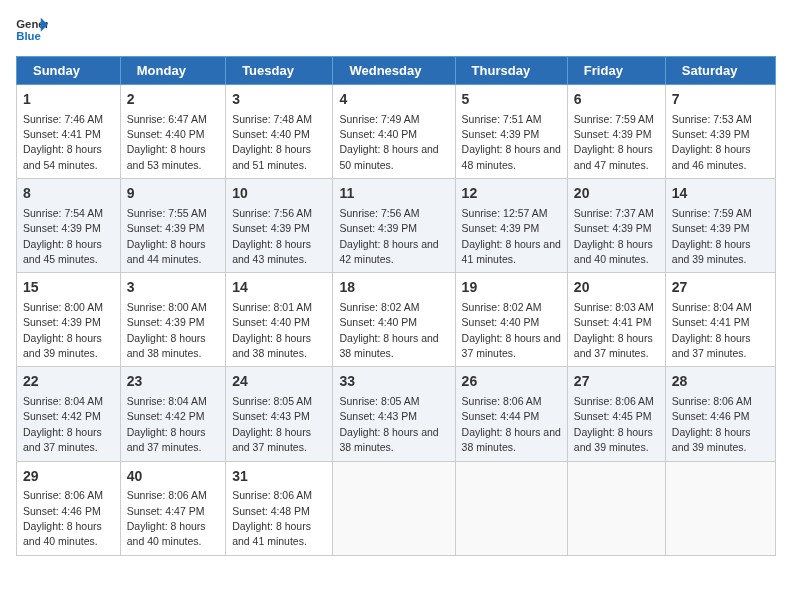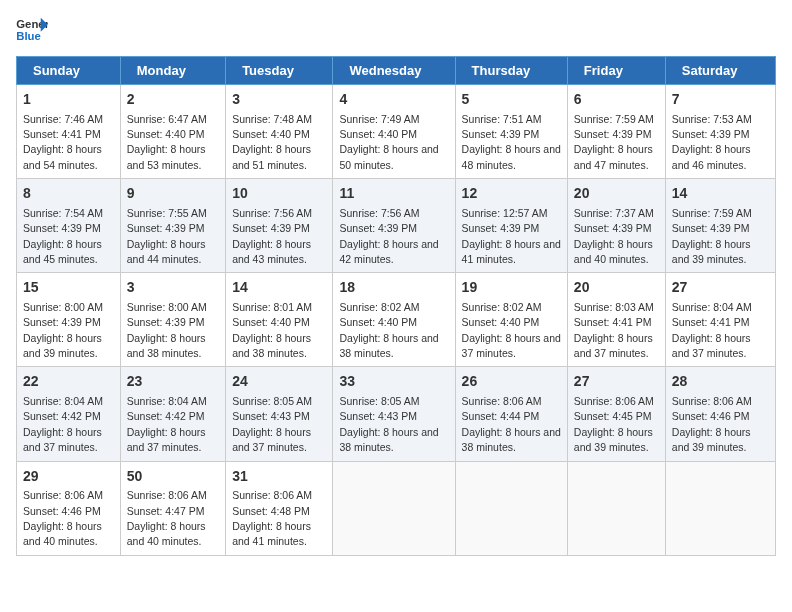--- a/index.html
+++ b/index.html
@@ -143,21 +143,21 @@
         <td><span class="day-num">22</span><span class="day-info">Sunrise: 8:04 AM</span><br><span class="day-info">Sunset: 4:42 PM</span><br><span class="day-info">Daylight: 8 hours and 37 minutes.</span></td>
         <td><span class="day-num">23</span><span class="day-info">Sunrise: 8:04 AM</span><br><span class="day-info">Sunset: 4:42 PM</span><br><span class="day-info">Daylight: 8 hours and 37 minutes.</span></td>
         <td><span class="day-num">24</span><span class="day-info">Sunrise: 8:05 AM</span><br><span class="day-info">Sunset: 4:43 PM</span><br><span class="day-info">Daylight: 8 hours and 37 minutes.</span></td>
         <td><span class="day-num">33</span><span class="day-info">Sunrise: 8:05 AM</span><br><span class="day-info">Sunset: 4:43 PM</span><br><span class="day-info">Daylight: 8 hours and 38 minutes.</span></td>
         <td><span class="day-num">26</span><span class="day-info">Sunrise: 8:06 AM</span><br><span class="day-info">Sunset: 4:44 PM</span><br><span class="day-info">Daylight: 8 hours and 38 minutes.</span></td>
         <td><span class="day-num">27</span><span class="day-info">Sunrise: 8:06 AM</span><br><span class="day-info">Sunset: 4:45 PM</span><br><span class="day-info">Daylight: 8 hours and 39 minutes.</span></td>
         <td><span class="day-num">28</span><span class="day-info">Sunrise: 8:06 AM</span><br><span class="day-info">Sunset: 4:46 PM</span><br><span class="day-info">Daylight: 8 hours and 39 minutes.</span></td>
       </tr>
       <tr>
         <td><span class="day-num">29</span><span class="day-info">Sunrise: 8:06 AM</span><br><span class="day-info">Sunset: 4:46 PM</span><br><span class="day-info">Daylight: 8 hours and 40 minutes.</span></td>
-        <td><span class="day-num">50</span><span class="day-info">Sunrise: 8:06 AM</span><br><span class="day-info">Sunset: 4:47 PM</span><br><span class="day-info">Daylight: 8 hours and 40 minutes.</span></td>
+        <td><span class="day-num">40</span><span class="day-info">Sunrise: 8:06 AM</span><br><span class="day-info">Sunset: 4:47 PM</span><br><span class="day-info">Daylight: 8 hours and 40 minutes.</span></td>
         <td><span class="day-num">31</span><span class="day-info">Sunrise: 8:06 AM</span><br><span class="day-info">Sunset: 4:48 PM</span><br><span class="day-info">Daylight: 8 hours and 41 minutes.</span></td>
         <td class="empty-cell"></td>
         <td class="empty-cell"></td>
         <td class="empty-cell"></td>
         <td class="empty-cell"></td>
       </tr>
     </tbody>
 </table>
 
 </body></html>

